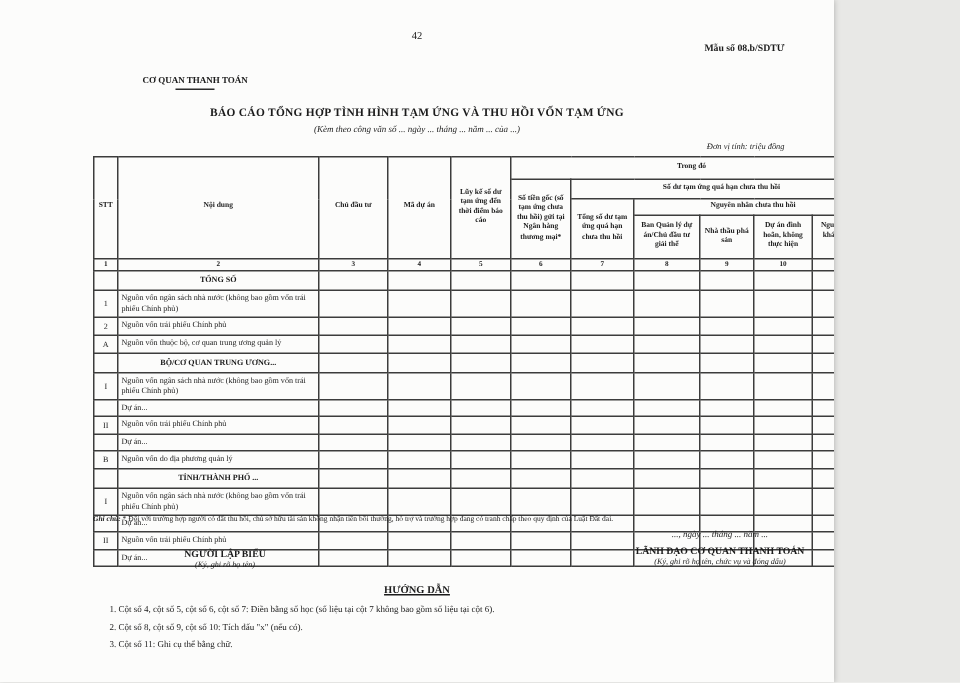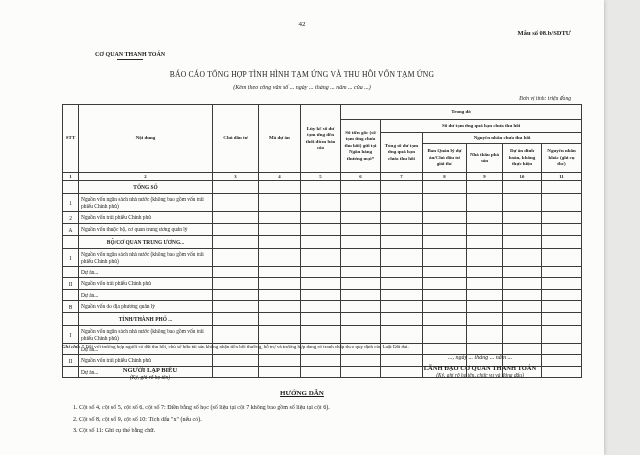--- a/index.html
+++ b/index.html
@@ -1,25 +1,25 @@
 <!DOCTYPE html>
 <html><head>
 <meta charset="utf-8">
 <style>
   html,body{margin:0;padding:0;background:#e8e8e6;}
   .page{
-    position:relative;width:604px;height:455px;background:#fcfcfb;
+    position:relative;width:556px;height:455px;background:#fcfcfb;
     font-family:"Liberation Serif","DejaVu Serif",serif;color:#1b1b1b;
     overflow:hidden;box-shadow:0 0 4px rgba(0,0,0,.25);
   }
   .page-number{position:absolute;top:20px;left:0;right:0;text-align:center;font-size:7px;}
   .form-code{position:absolute;top:29px;right:33px;font-size:6.5px;font-weight:bold;}
   .agency{position:absolute;top:51px;left:95px;font-size:6px;font-weight:bold;text-align:center;}
   .agency-underline{width:26px;border-top:1px solid #2b2b2b;margin:2px auto 0;height:0;}
-  .title{position:absolute;top:70px;left:0;right:0;text-align:center;font-size:7.6px;font-weight:normal;letter-spacing:.2px;}
+  .title{position:absolute;top:70px;left:0;right:0;text-align:center;font-size:7.6px;font-weight:bold;letter-spacing:.2px;}
   .subtitle{position:absolute;top:84px;left:0;right:0;text-align:center;font-size:6px;font-style:italic;}
   .unit-note{position:absolute;top:95px;right:33px;font-size:5.6px;font-style:italic;}
 
   table.report{
     position:absolute;top:104px;left:62px;width:519px;
     border-collapse:collapse;table-layout:fixed;
   }
   table.report th,table.report td{
     border:1px solid #3c3c3c;padding:1px 2px;overflow:hidden;
   }

